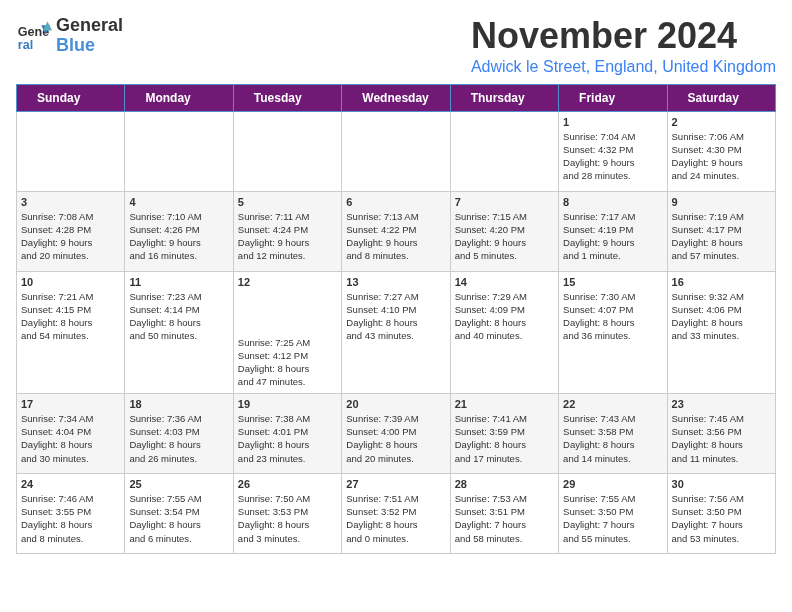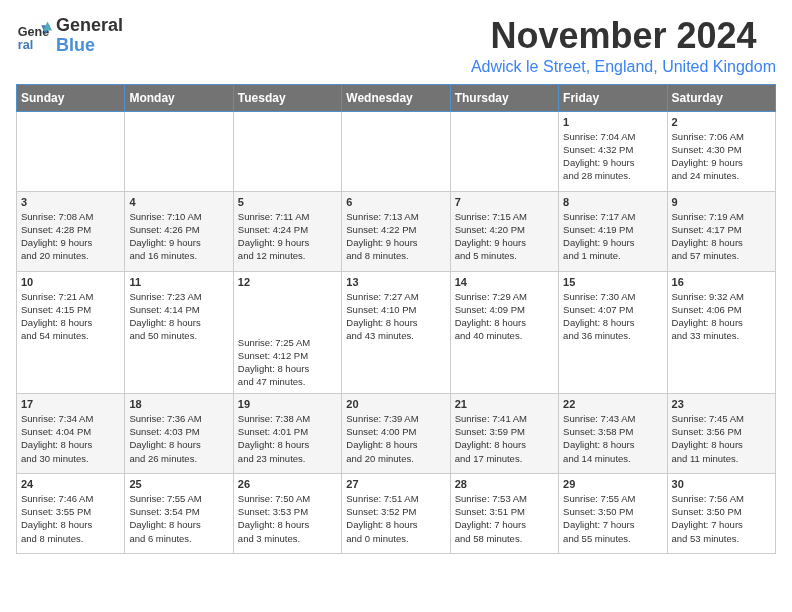--- a/index.html
+++ b/index.html
@@ -26,44 +26,44 @@
       color: #333;
       line-height: 1.1;
     }
     .logo-text span { color: #4a90d9; }
     .logo-icon {
       width: 36px;
       height: 36px;
       margin-right: 4px;
     }
     .title-block {
-      text-align: center;
+      text-align: left;
     }
     .month-title {
       font-size: 36px;
       font-weight: bold;
       color: #333;
       line-height: 1.1;
     }
     .location {
       font-size: 16px;
       color: #3b82f6;
       margin-top: 2px;
     }
     .calendar-table {
       width: 100%;
       border-collapse: collapse;
       table-layout: fixed;
     }
     .calendar-table th {
-      background-color: #737373;
+      background-color: #701a75;
       color: #fff;
       font-size: 12px;
       font-weight: bold;
-      padding: 6px 4px;
+      padding: 6px 20px;
       text-align: left;
       border: 1px solid #5090cf;
     }
     .calendar-table td {
       border: 1px solid #ccc;
       vertical-align: top;
       padding: 4px 4px 4px 4px;
       font-size: 10px;
       color: #333;
       height: 80px;

